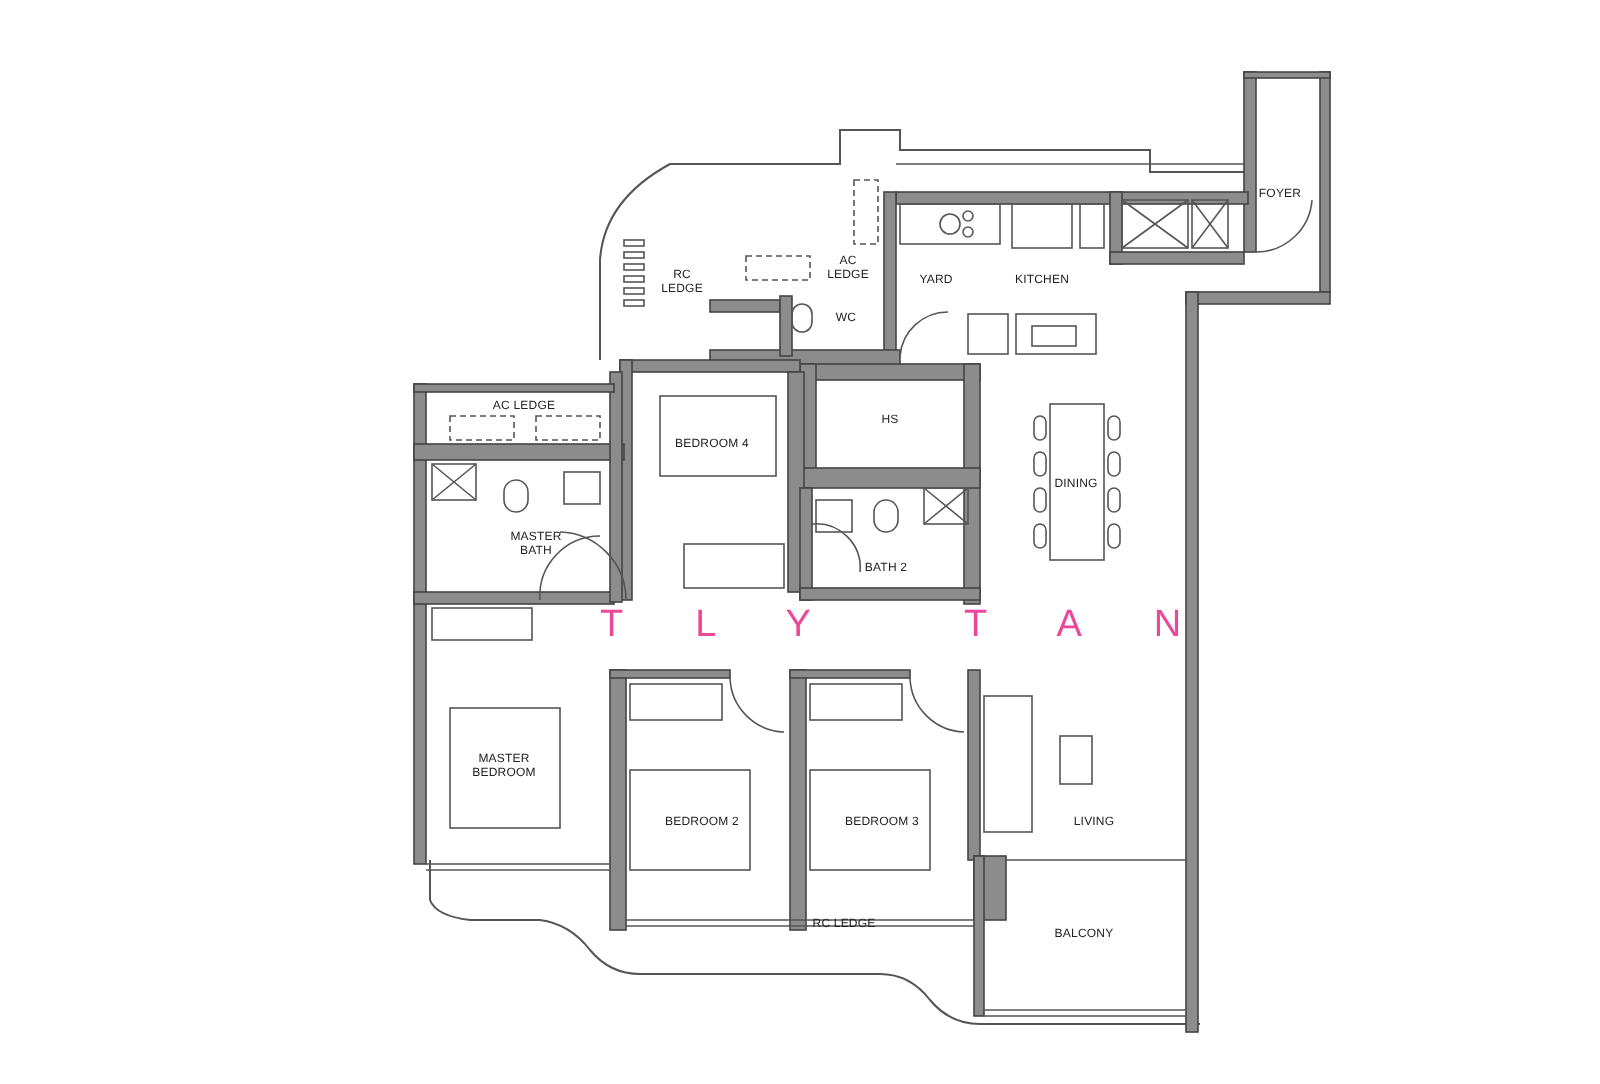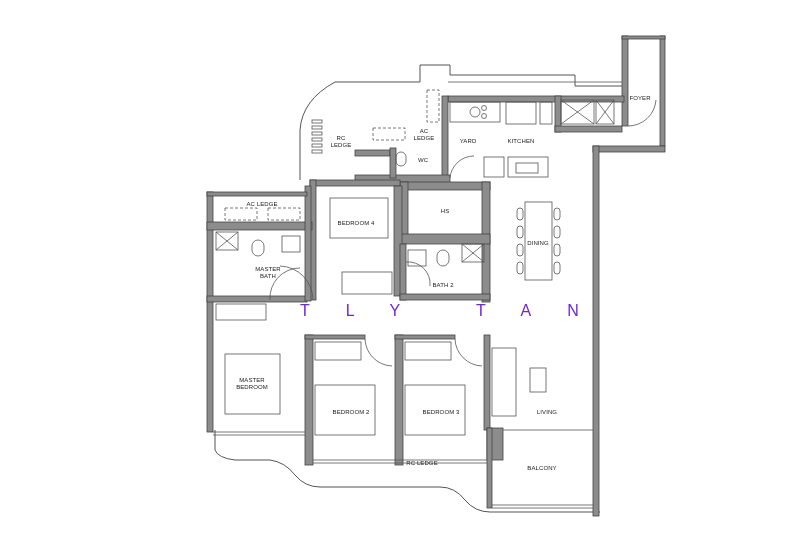--- a/index.html
+++ b/index.html
@@ -1,19 +1,19 @@
 <!DOCTYPE html>
 <html><head>
 <meta charset="utf-8">
 <style>
   html,body{margin:0;padding:0;background:#ffffff;}
   body{width:800px;height:542px;overflow:hidden;position:relative;font-family:"Liberation Sans",sans-serif;}
   #plan{position:absolute;left:0;top:0;width:800px;height:542px;}
   .lbl{position:absolute;font-family:"Liberation Sans",sans-serif;font-size:6px;color:#222;text-align:center;line-height:7px;letter-spacing:0.1px;white-space:pre-line;transform:translate(-50%,-50%);}
-  .wm{position:absolute;left:300px;top:302px;width:230px;font-family:"Liberation Sans",sans-serif;font-size:16px;color:#6d28d9;letter-spacing:36px;font-weight:300;white-space:nowrap;}
+  .wm{position:absolute;left:300px;top:302px;width:230px;font-family:"Liberation Sans",sans-serif;font-size:19px;color:#ec4899;letter-spacing:36px;font-weight:300;white-space:nowrap;}
 </style>
 </head>
 <body>
 
 <svg id="plan" viewBox="0 0 800 542" xmlns="http://www.w3.org/2000/svg">
   <g fill="none" stroke="#555" stroke-width="1">
 
     <path d="M215 430 L215 450 Q218 458 235 460 L270 460 Q285 462 295 475 Q305 487 320 487 L440 487 Q455 487 465 500 Q475 512 490 512 L600 512"></path>
 
     <path d="M300 180 L300 130 Q302 100 335 82 L420 82 L420 65 L450 65 L450 75 L575 75 L575 86 L622 86"></path>

